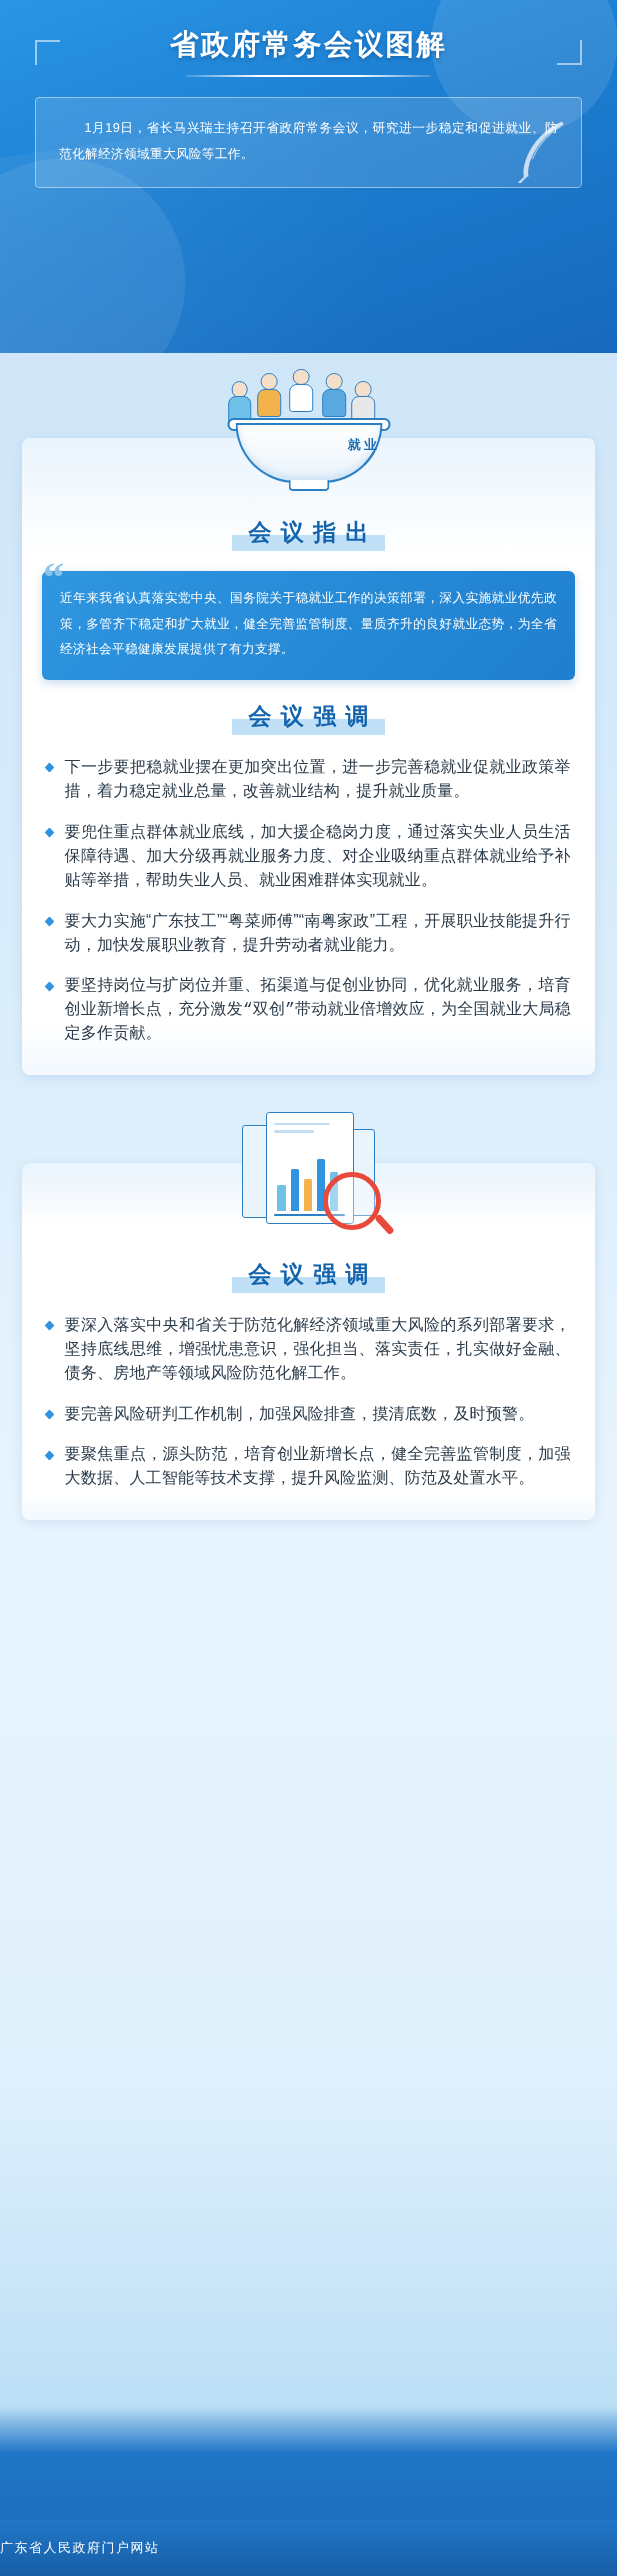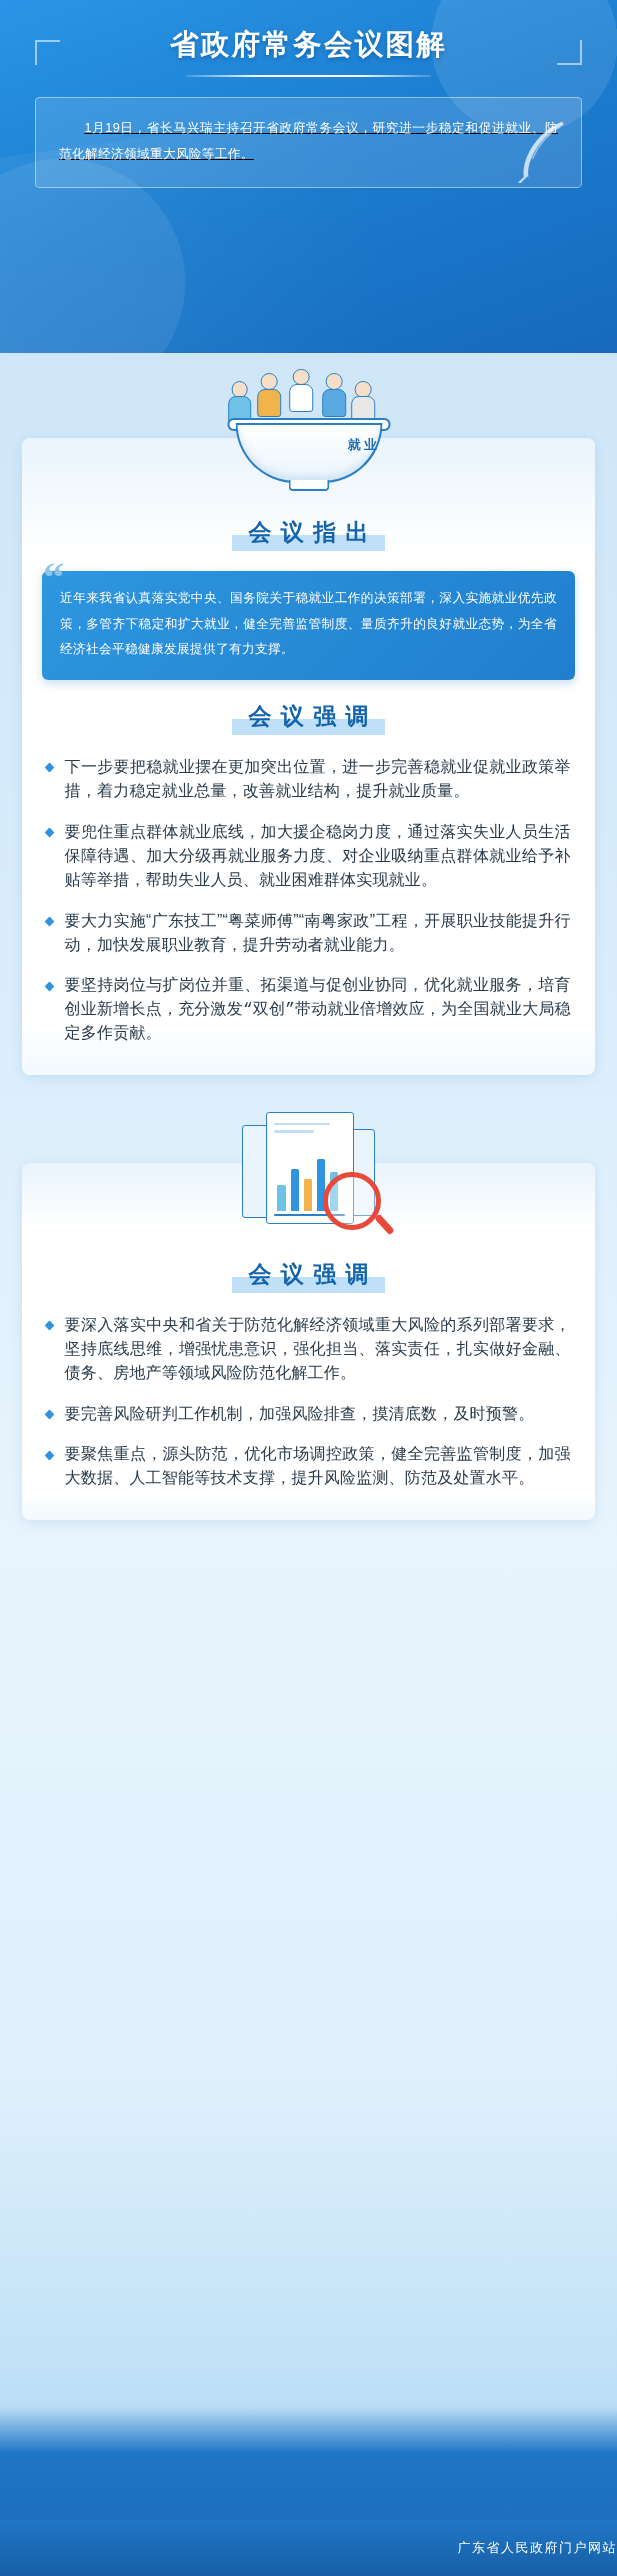--- a/index.html
+++ b/index.html
@@ -21,21 +21,20 @@
 
   
   .header {
     position: relative;
     height: 353px;
     background:
       radial-gradient(circle at 85% 12%, rgba(255,255,255,0.10) 0 93px, rgba(255,255,255,0) 93px),
       radial-gradient(circle at 10% 80%, rgba(255,255,255,0.08) 0 123px, rgba(255,255,255,0) 124px),
       linear-gradient(160deg, #2a95e6 0%, #1c7ed0 45%, #1769bd 100%);
     overflow: hidden;
-    text-decoration: underline;
   }
   .header:before {
     content: "";
     position: absolute;
     left: -77px; top: 116px;
     width: 771px; height: 324px;
     background: linear-gradient(100deg, rgba(255,255,255,0.07), rgba(255,255,255,0.0) 60%);
     transform: rotate(-8deg);
   }
   .header-title-wrap {
@@ -319,21 +318,21 @@
   }
 
   .footer-bar {
     position: absolute;
     left: 0; right: 0; bottom: 0;
     height: 56px;
     background: linear-gradient(180deg, #2176c6 0%, #175ea6 100%);
     color: #ffffff;
     display: flex;
     align-items: center;
-    justify-content: flex-end;
+    justify-content: flex-start;
     font-size: 13px;
     letter-spacing: 1.5px;
   }
   .spacer-md { height: 49px; }
   .spacer-lg { height: 85px; }
 </style>
 </head>
 <body>
 
 <div class="page">
@@ -460,21 +459,21 @@
         <li class="bullet">
           <span class="diamond"></span>
           <span>要深入落实中央和省关于防范化解经济领域重大风险的系列部署要求，坚持底线思维，增强忧患意识，强化担当、落实责任，扎实做好金融、债务、房地产等领域风险防范化解工作。</span>
         </li>
         <li class="bullet">
           <span class="diamond"></span>
           <span>要完善风险研判工作机制，加强风险排查，摸清底数，及时预警。</span>
         </li>
         <li class="bullet">
           <span class="diamond"></span>
-          <span>要聚焦重点，源头防范，优化市场调控政策，健全完善监管制度，加强大数据、人工智能等技术支撑，提升风险监测、防范及处置水平。</span>
+          <span>要聚焦重点，源头防范，培育创业新增长点，健全完善监管制度，加强大数据、人工智能等技术支撑，提升风险监测、防范及处置水平。</span>
         </li>
       </ul>
     </div>
   </div>
 
 
   <div class="spacer-md"></div>
 
   <div class="footer-bar">
     <span>广东省人民政府门户网站</span>

